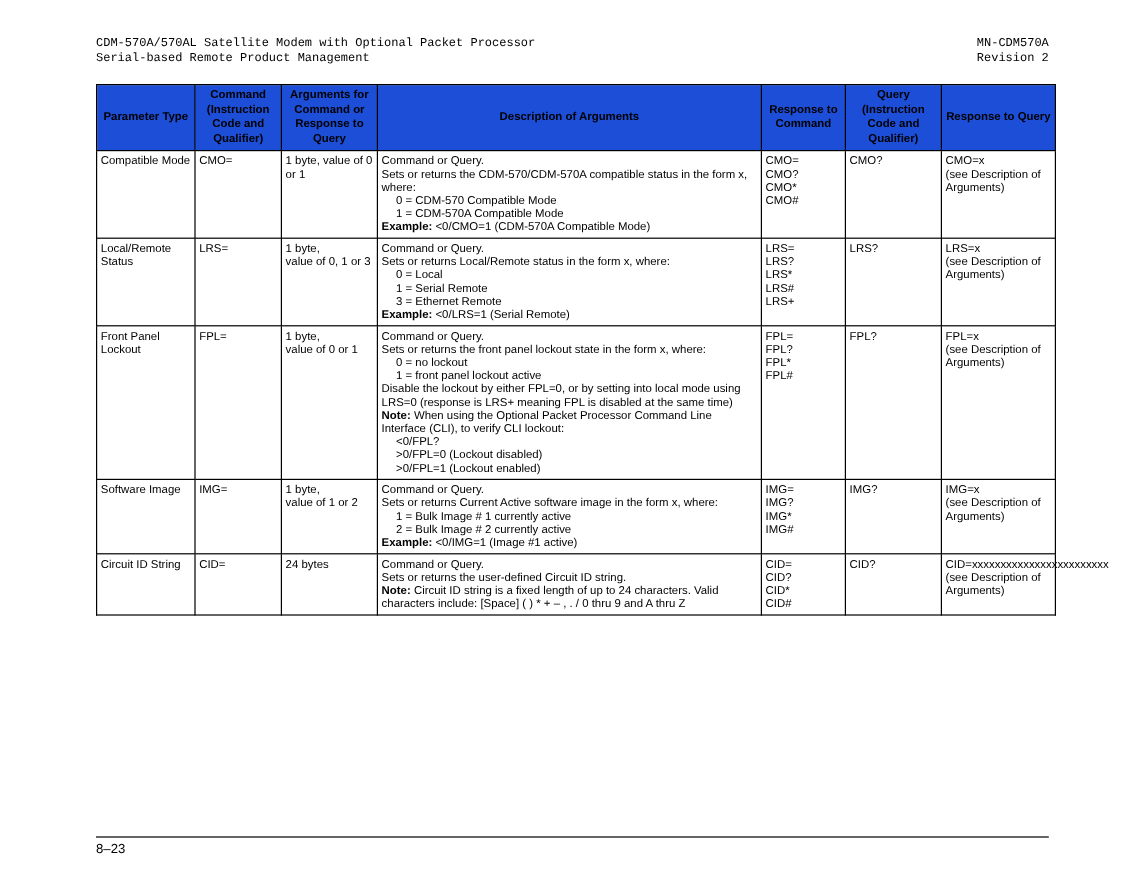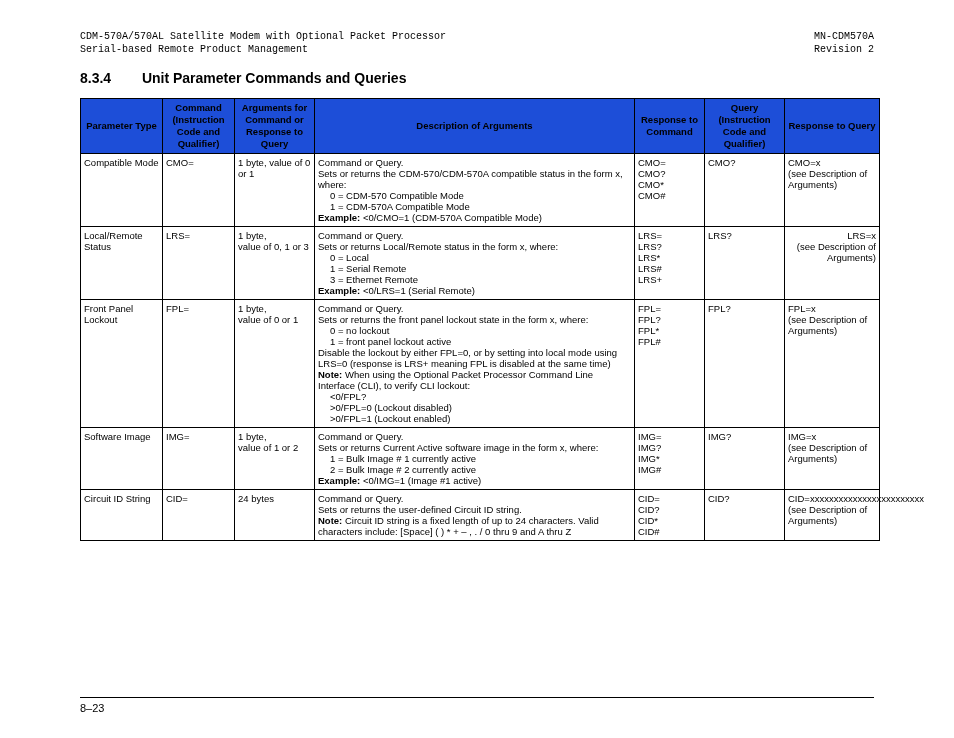--- a/index.html
+++ b/index.html
@@ -75,24 +75,20 @@
 <body>
 
 <div class="page">
   <div class="hdr">
     <div class="hdr-left">CDM-570A/570AL Satellite Modem with Optional Packet Processor
 Serial-based Remote Product Management</div>
     <div class="hdr-right">MN-CDM570A
 Revision 2</div>
   </div>
 
-  <div class="section-title">
-    <span class="num">8.3.4</span>
-    <span>Unit Parameter Commands and Queries</span>
-  </div>
 
   <table class="param">
     <colgroup>
       <col class="c1">
         <col class="c2">
         <col class="c3">
         <col class="c4">
         <col class="c5">
         <col class="c6">
         <col class="c7">
@@ -140,21 +136,21 @@
             <div class="desc-line indent">1 = Serial Remote</div>
             <div class="desc-line indent">3 = Ethernet Remote</div>
             <div class="desc-line"><b>Example:</b> &lt;0/LRS=1 (Serial Remote)</div>
           </td>
           <td style="white-space: pre-line;">LRS=
 LRS?
 LRS*
 LRS#
 LRS+</td>
           <td>LRS?</td>
-          <td style="white-space: pre-line; text-align: right;">LRS=x
+          <td style="white-space: pre-line;">LRS=x
 (see Description of Arguments)</td>
         </tr>
         <tr>
           <td>Front Panel Lockout</td>
           <td>FPL=</td>
           <td style="white-space: pre-line;">1 byte,
 value of 0 or 1</td>
           <td>
             <div class="desc-line">Command or Query.</div>
             <div class="desc-line">Sets or returns the front panel lockout state in the form x, where:</div>

